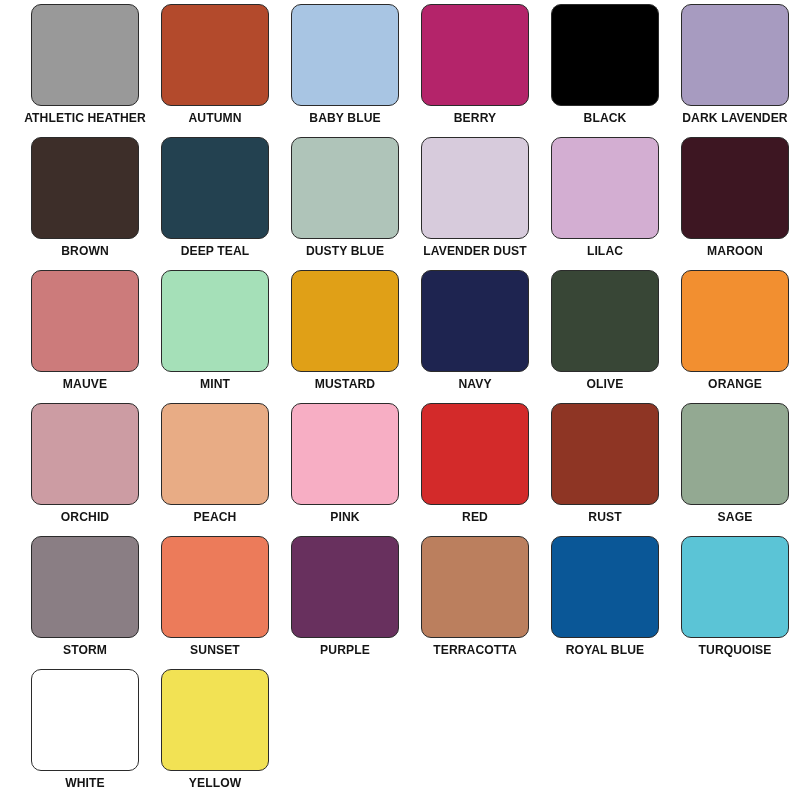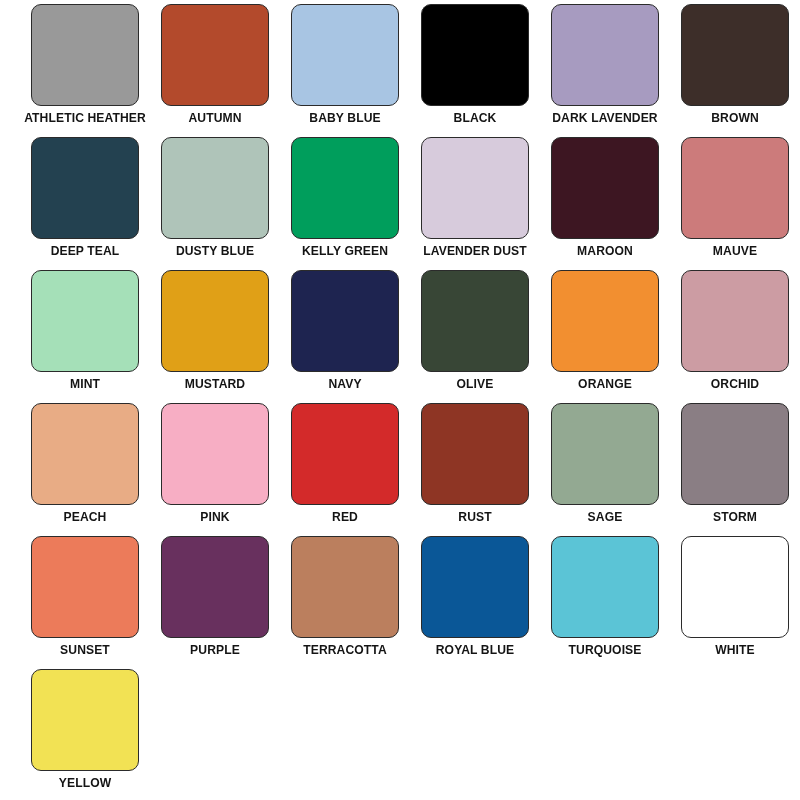--- a/index.html
+++ b/index.html
@@ -65,46 +65,50 @@
     </div>
     <div class="swatch-cell">
       <div class="swatch-chip" style="background: rgb(179, 74, 44); border-color: rgb(43, 43, 43);"></div>
       <div class="swatch-label" style="color: rgb(20, 20, 20);">AUTUMN</div>
     </div>
     <div class="swatch-cell">
       <div class="swatch-chip" style="background: rgb(168, 197, 227); border-color: rgb(43, 43, 43);"></div>
       <div class="swatch-label" style="color: rgb(20, 20, 20);">BABY BLUE</div>
     </div>
     <div class="swatch-cell">
+      <div class="swatch-chip" style="background: rgb(180, 36, 106); border-color: rgb(43, 43, 43);"></div>
+      <div class="swatch-label" style="color: rgb(20, 20, 20);">BERRY</div>
+    </div>
+    <div class="swatch-cell">
       <div class="swatch-chip" style="background: rgb(0, 0, 0); border-color: rgb(43, 43, 43);"></div>
       <div class="swatch-label" style="color: rgb(20, 20, 20);">BLACK</div>
     </div>
     <div class="swatch-cell">
       <div class="swatch-chip" style="background: rgb(167, 155, 192); border-color: rgb(43, 43, 43);"></div>
       <div class="swatch-label" style="color: rgb(20, 20, 20);">DARK LAVENDER</div>
     </div>
     <div class="swatch-cell">
       <div class="swatch-chip" style="background: rgb(61, 46, 41); border-color: rgb(43, 43, 43);"></div>
       <div class="swatch-label" style="color: rgb(20, 20, 20);">BROWN</div>
     </div>
     <div class="swatch-cell">
       <div class="swatch-chip" style="background: rgb(35, 65, 80); border-color: rgb(43, 43, 43);"></div>
       <div class="swatch-label" style="color: rgb(20, 20, 20);">DEEP TEAL</div>
     </div>
     <div class="swatch-cell">
       <div class="swatch-chip" style="background: rgb(175, 196, 185); border-color: rgb(43, 43, 43);"></div>
       <div class="swatch-label" style="color: rgb(20, 20, 20);">DUSTY BLUE</div>
     </div>
     <div class="swatch-cell">
-      <div class="swatch-chip" style="background: rgb(0, 158, 92); border-color: rgb(43, 43, 43);"></div>
-      <div class="swatch-label" style="color: rgb(20, 20, 20);">KELLY GREEN</div>
+      <div class="swatch-chip" style="background: rgb(215, 203, 220); border-color: rgb(43, 43, 43);"></div>
+      <div class="swatch-label" style="color: rgb(20, 20, 20);">LAVENDER DUST</div>
     </div>
     <div class="swatch-cell">
-      <div class="swatch-chip" style="background: rgb(215, 203, 220); border-color: rgb(43, 43, 43);"></div>
-      <div class="swatch-label" style="color: rgb(20, 20, 20);">LAVENDER DUST</div>
+      <div class="swatch-chip" style="background: rgb(211, 174, 210); border-color: rgb(43, 43, 43);"></div>
+      <div class="swatch-label" style="color: rgb(20, 20, 20);">LILAC</div>
     </div>
     <div class="swatch-cell">
       <div class="swatch-chip" style="background: rgb(61, 22, 34); border-color: rgb(43, 43, 43);"></div>
       <div class="swatch-label" style="color: rgb(20, 20, 20);">MAROON</div>
     </div>
     <div class="swatch-cell">
       <div class="swatch-chip" style="background: rgb(204, 123, 123); border-color: rgb(43, 43, 43);"></div>
       <div class="swatch-label" style="color: rgb(20, 20, 20);">MAUVE</div>
     </div>
     <div class="swatch-cell">

